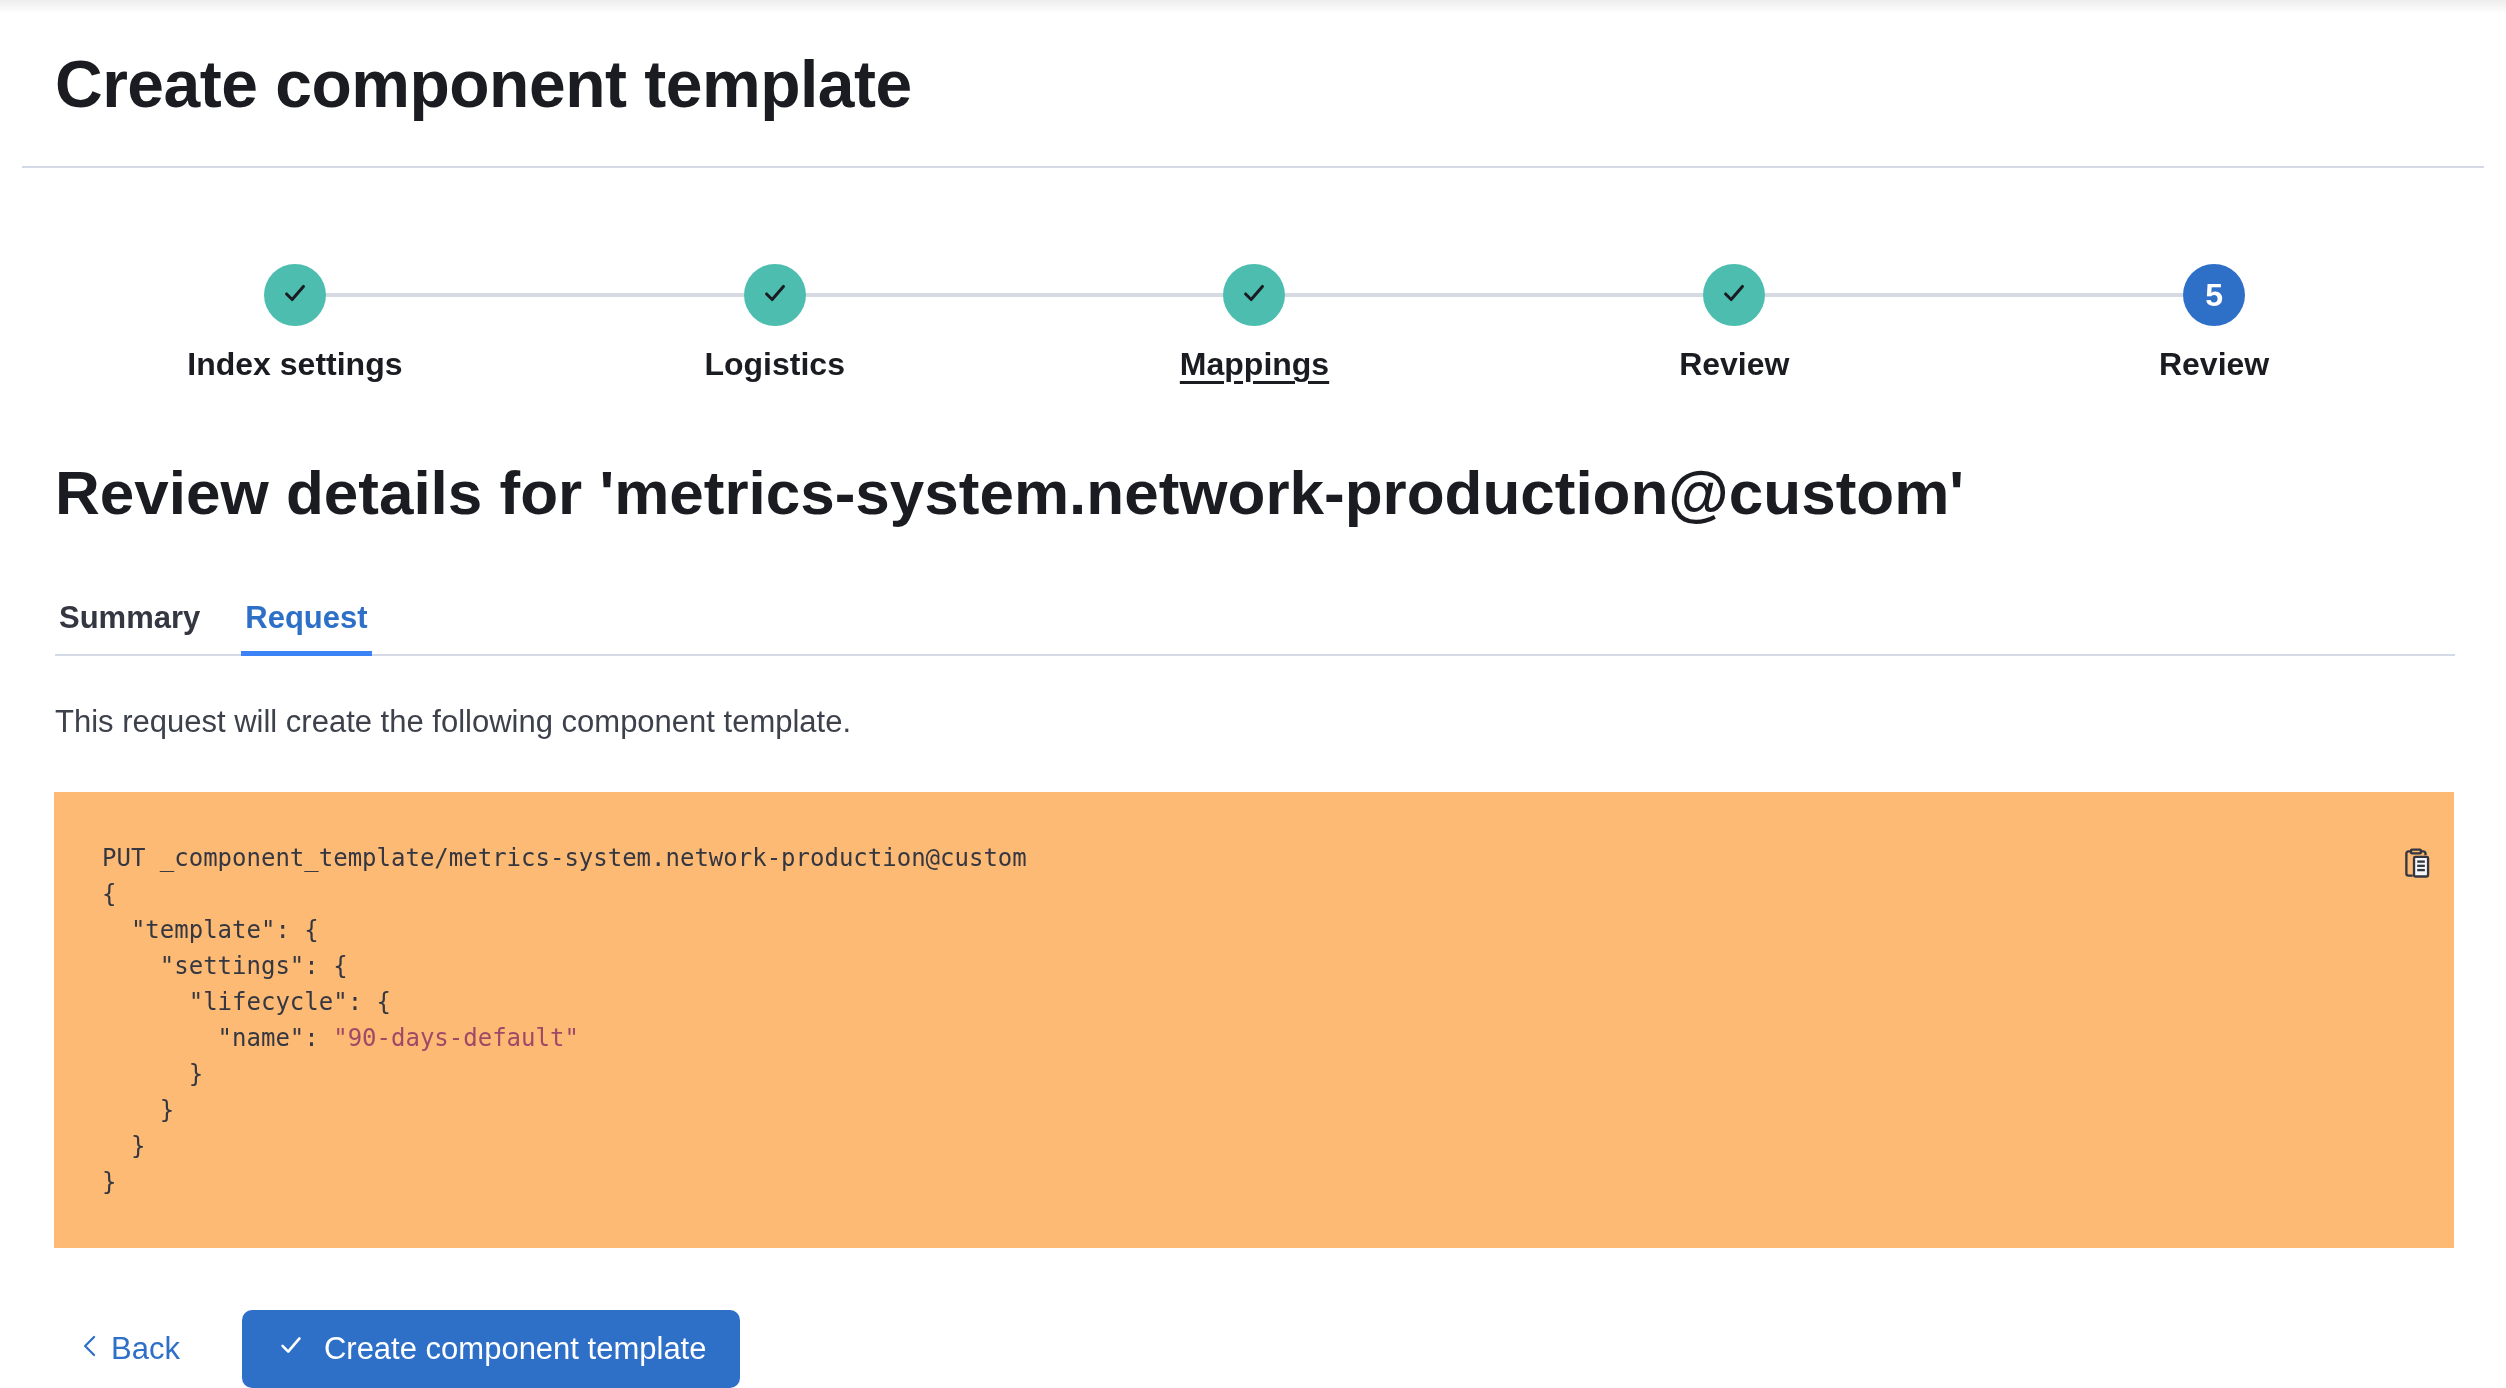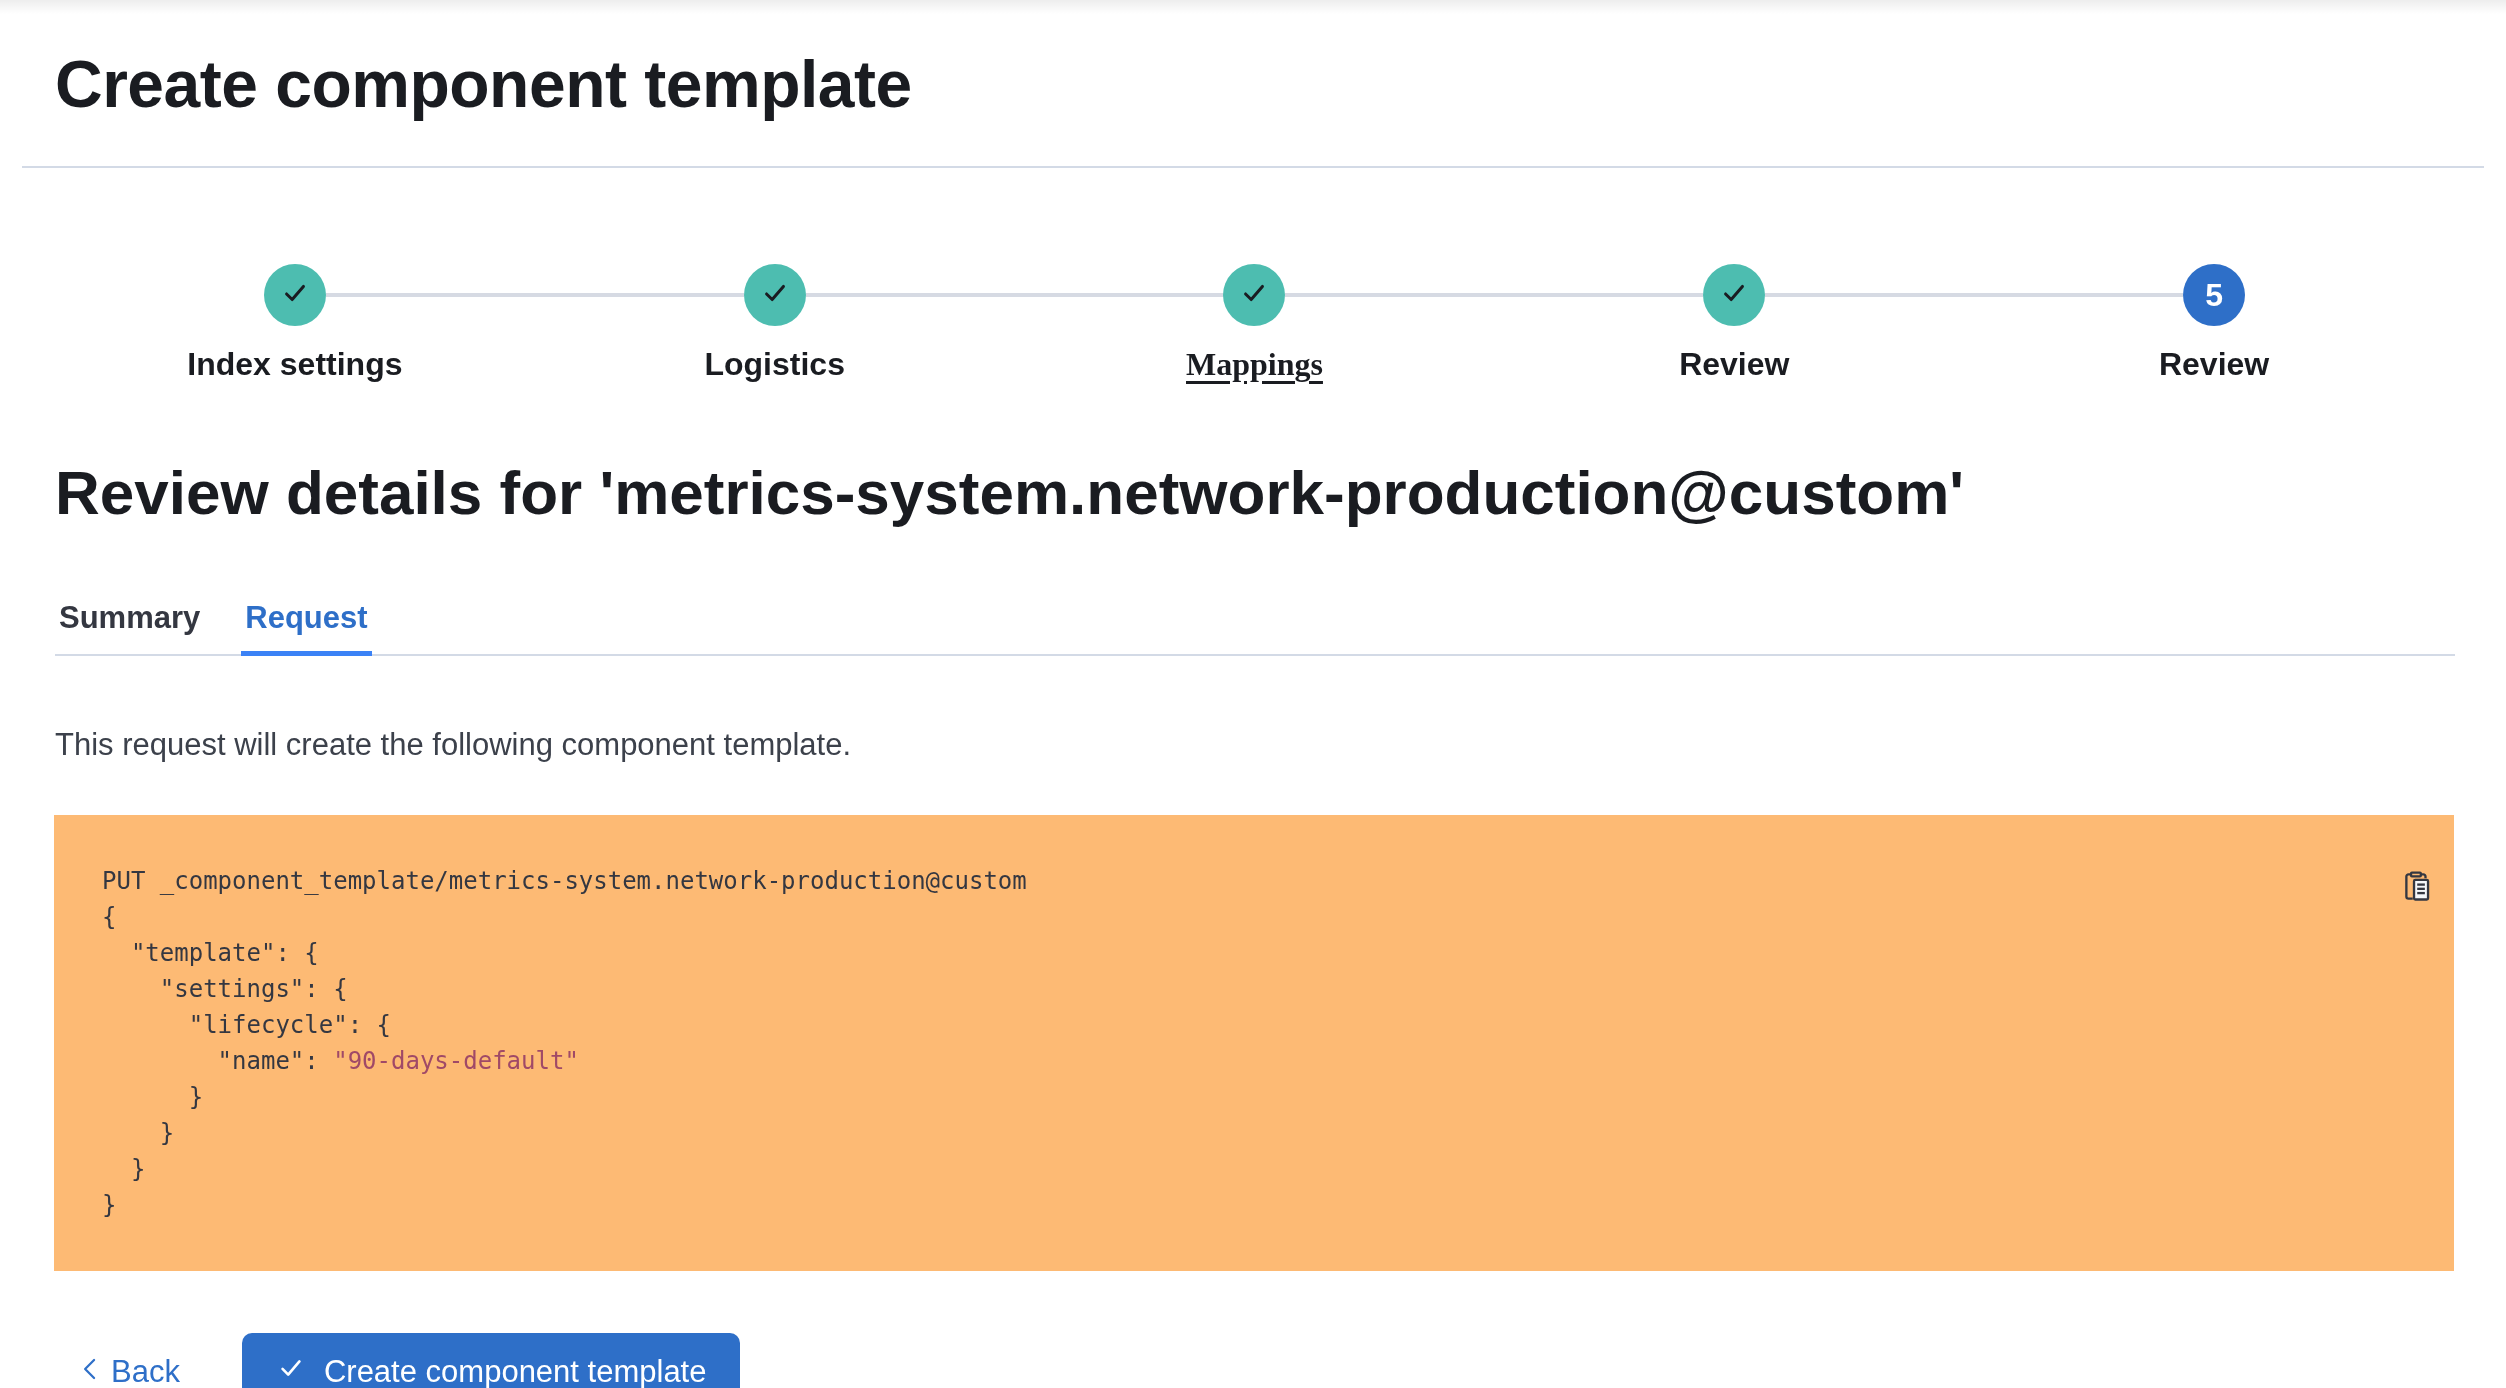--- a/index.html
+++ b/index.html
@@ -21,32 +21,32 @@
   .step-top::before { left:0; right:calc(50% + 31px); }
   .step-top::after  { left:calc(50% + 31px); right:0; }
   .step:first-child .step-top::before { display:none; }
   .step:last-child  .step-top::after  { display:none; }
   .step-circle { position:relative; z-index:2; width:62px; height:62px; border-radius:50%;
                  display:flex; align-items:center; justify-content:center; }
   .step-circle.complete { background:#4dbdb0; }
   .step-circle.current  { background:#2e6fc8; }
   .step-number { color:#ffffff; font-size:32px; font-weight:700; }
   .step-label { margin-top:20px; font-size:32px; font-weight:700; color:#1a1c21; text-align:center; }
-  .step-label.hovered { text-decoration:underline; text-decoration-thickness:3px; text-underline-offset:6px;font-family:Liberation Serif, serif; }
+  .step-label.hovered { text-decoration:underline; text-decoration-thickness:3px; text-underline-offset:6px; }
 
   
   .review-heading { margin-top:74px; font-size:62px; font-weight:700; color:#1a1c21; }
 
   
   .tabs { margin-top:72px; display:flex; gap:37px; border-bottom:2px solid #d3dae6; margin-right:-1px; }
   .tab { font-size:31px; font-weight:700; color:#343741; padding:0 4px 20px 4px; margin-bottom:-2px; cursor:pointer; }
   .tab.selected { color:#2e6fc8; border-bottom:5px solid #3b82f6; padding-bottom:15px; }
 
   
-  .description { margin-top:71px; font-size:31px; color:#3c414b; }
+  .description { margin-top:48px; font-size:31px; color:#3c414b; }
 
   
   .code-block { position:relative; margin-top:52px; margin-left:-1px; background:#fdba74; padding:48px; }
   .code-line { font-family:"DejaVu Sans Mono","Liberation Mono",monospace; font-size:24px;
                line-height:36px; color:#343741; white-space:pre; }
   .code-string { color:#a04967; }
   .copy-btn { position:absolute; top:56px; right:20px; width:34px; height:34px; background:none;
               border:none; cursor:pointer; padding:0; }
 
   

